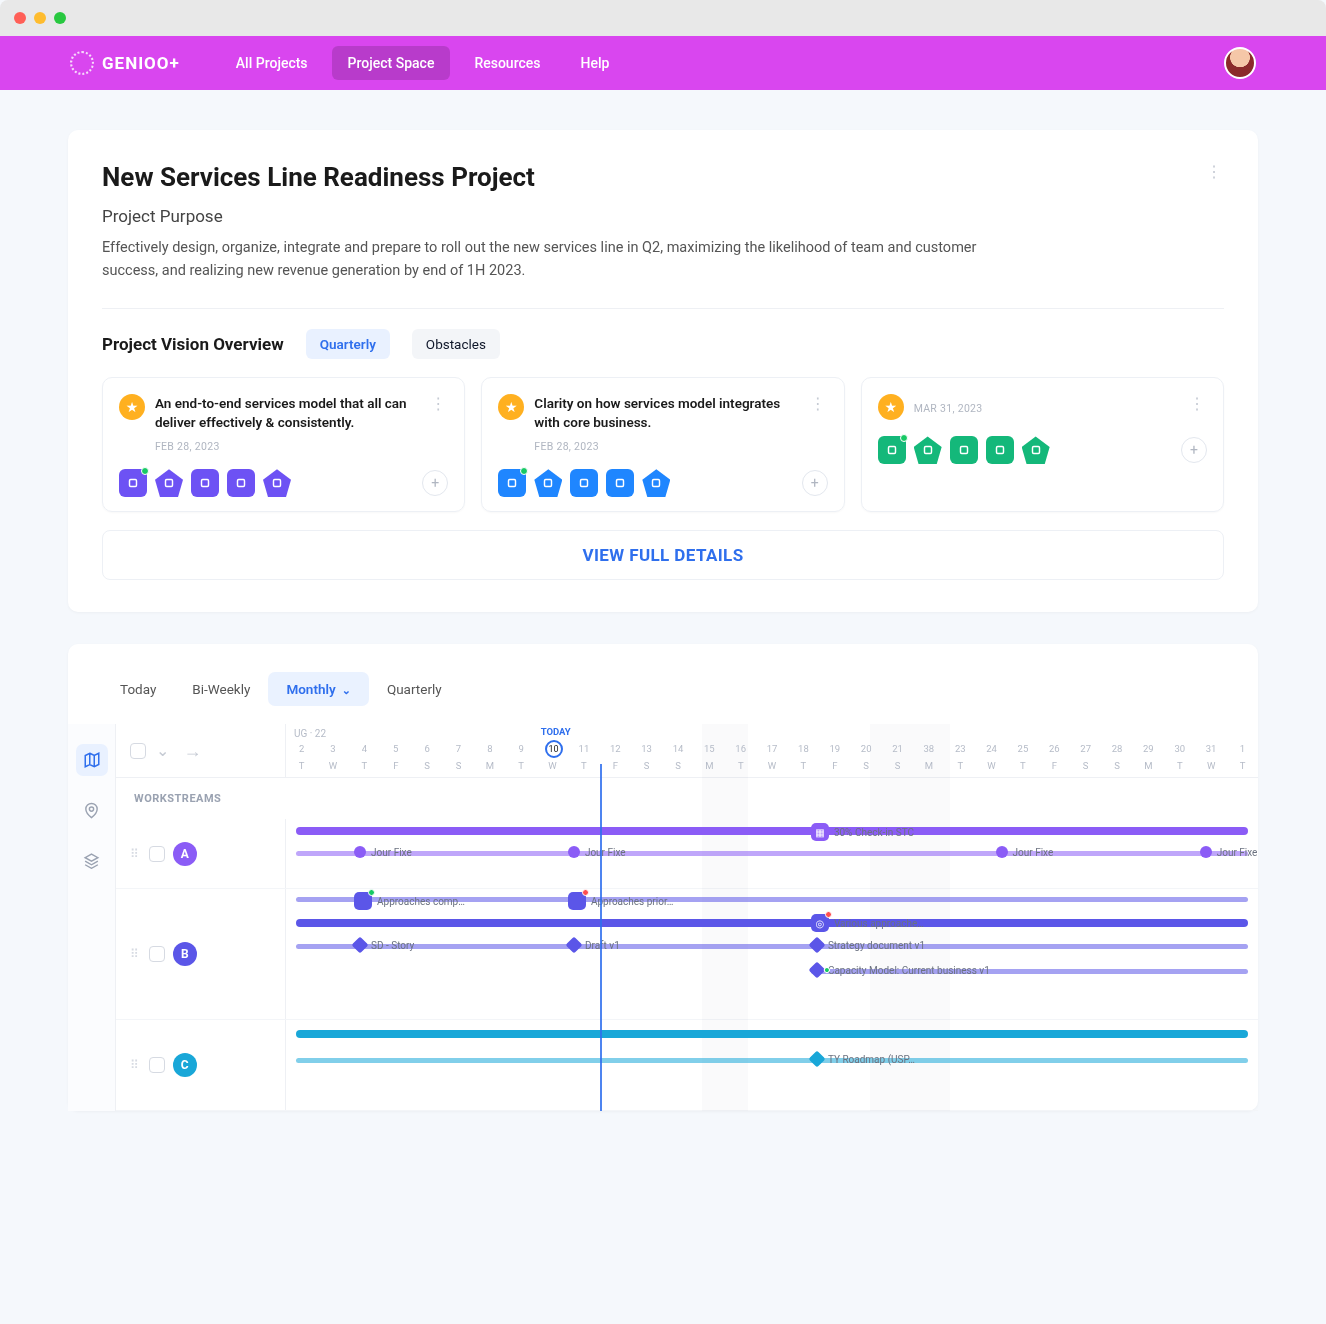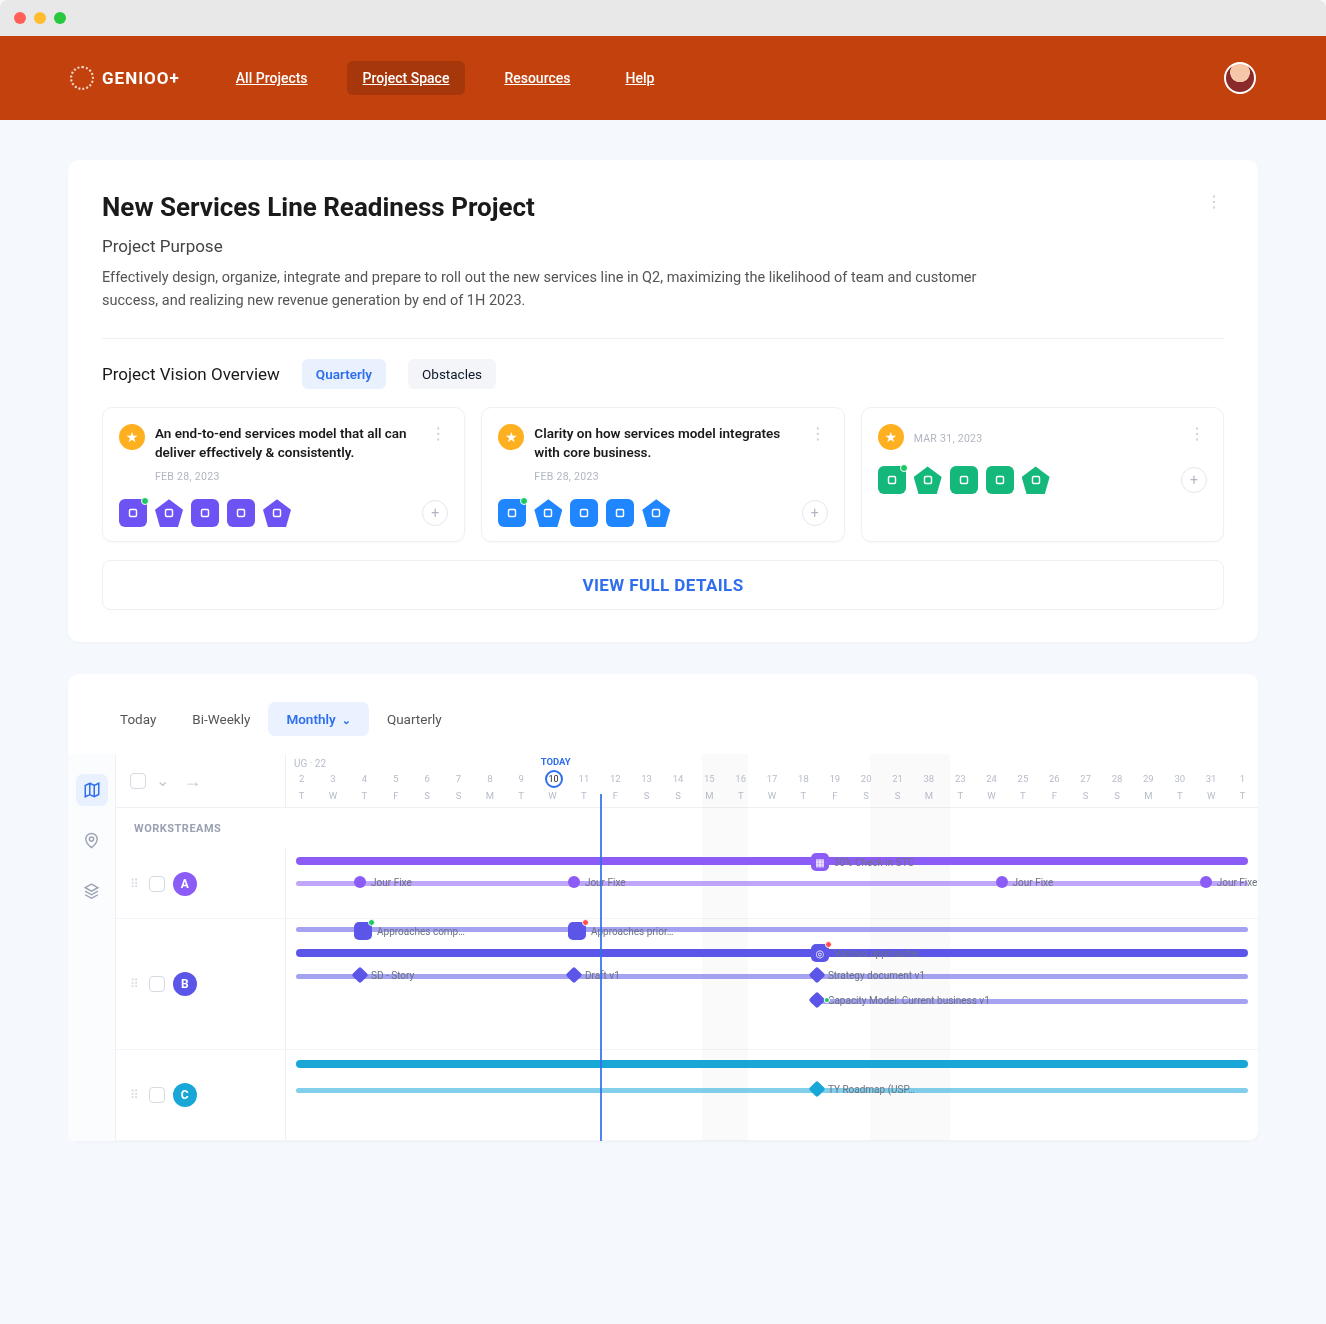--- a/index.html
+++ b/index.html
@@ -4,40 +4,40 @@
 <style>
 * { box-sizing: border-box; margin: 0; padding: 0; }
 body { font-family: -apple-system, BlinkMacSystemFont, "Segoe UI", Roboto, sans-serif; background: #f5f8fc; color: #1a1a1a; }
 
 .browser-chrome { background: #e8e8e8; height: 36px; border-radius: 8px 8px 0 0; display: flex; align-items: center; padding: 0 14px; gap: 8px; }
 .dot { width: 12px; height: 12px; border-radius: 50%; }
 .dot.red { background: #ff5f57; }
 .dot.yellow { background: #febc2e; }
 .dot.green { background: #28c840; }
 
-.topbar { background: #c2410c; height: 84px; display: flex; align-items: center; padding: 0 70px; gap: 30px; color: #fff; }
+.topbar { background: #d946ef; height: 54px; display: flex; align-items: center; padding: 0 70px; gap: 30px; color: #fff; }
 .logo { display: flex; align-items: center; gap: 8px; font-weight: 700; letter-spacing: 1px; font-size: 17px; }
 .logo-ico { width: 24px; height: 24px; border: 2px dotted rgba(255,255,255,0.8); border-radius: 50%; }
-.nav { display: flex; gap: 23px; margin-left: 10px; text-decoration: underline; }
+.nav { display: flex; gap: 8px; margin-left: 10px; }
 .nav-item { padding: 9px 16px; font-size: 14px; font-weight: 500; border-radius: 6px; cursor: pointer; }
 .nav-item.active { background: rgba(0,0,0,0.15); }
 .avatar { width: 32px; height: 32px; border-radius: 50%; margin-left: auto; background: radial-gradient(circle at 50% 30%, #f5c7a8 40%, #8b2a2a 42%); border: 2px solid #fff; }
 
 .page { padding: 40px 68px; }
 .card { background: #fff; border-radius: 10px; box-shadow: 0 1px 3px rgba(0,0,0,0.04); margin-bottom: 32px; }
 
 .header-card { padding: 32px 34px; }
 .header-top { display:flex; align-items:flex-start; }
 .project-title { font-size: 26px; font-weight: 700; flex:1; }
 .section-sub { font-size: 17px; color: #444; margin-top: 14px; }
 .project-desc { font-size: 14.5px; color: #555; line-height: 1.6; margin-top: 10px; max-width: 880px; }
 .hr { border: none; border-top: 1px solid #eef0f4; margin: 26px 0 20px; }
 
 .vision-header { display: flex; align-items: center; gap: 22px; }
-.vision-title { font-size: 17px; font-weight: 400; }
+.vision-title { font-size: 17px; font-weight: 700; }
 .tab-chip { padding: 7px 14px; font-size: 13.5px; border-radius: 6px; cursor:pointer; }
 .tab-chip.active { background: #e9f1ff; color: #2f6fed; font-weight:600; }
 .tab-chip.muted { background: #f3f5f8; color: #0f172a; }
 
 .benefits-row { display: flex; gap: 16px; margin-top: 18px; }
 .benefit { flex:1; border: 1px solid #edf0f5; border-radius: 10px; padding: 16px 16px 14px; box-shadow: 0 1px 2px rgba(0,0,0,0.03); position: relative; }
 .benefit-head { display: flex; gap: 10px; align-items:flex-start; }
 .benefit-ico { width: 26px; height: 26px; flex-shrink:0; border-radius:50%; display:flex; align-items:center; justify-content:center; font-size:14px; color:#fff; }
 .benefit-text { font-size: 13.5px; font-weight: 600; line-height: 1.4; flex:1; }
 .benefit-date { font-size: 10.5px; color:#b0b6c1; margin-top:8px; text-transform:uppercase; letter-spacing:.3px; }

